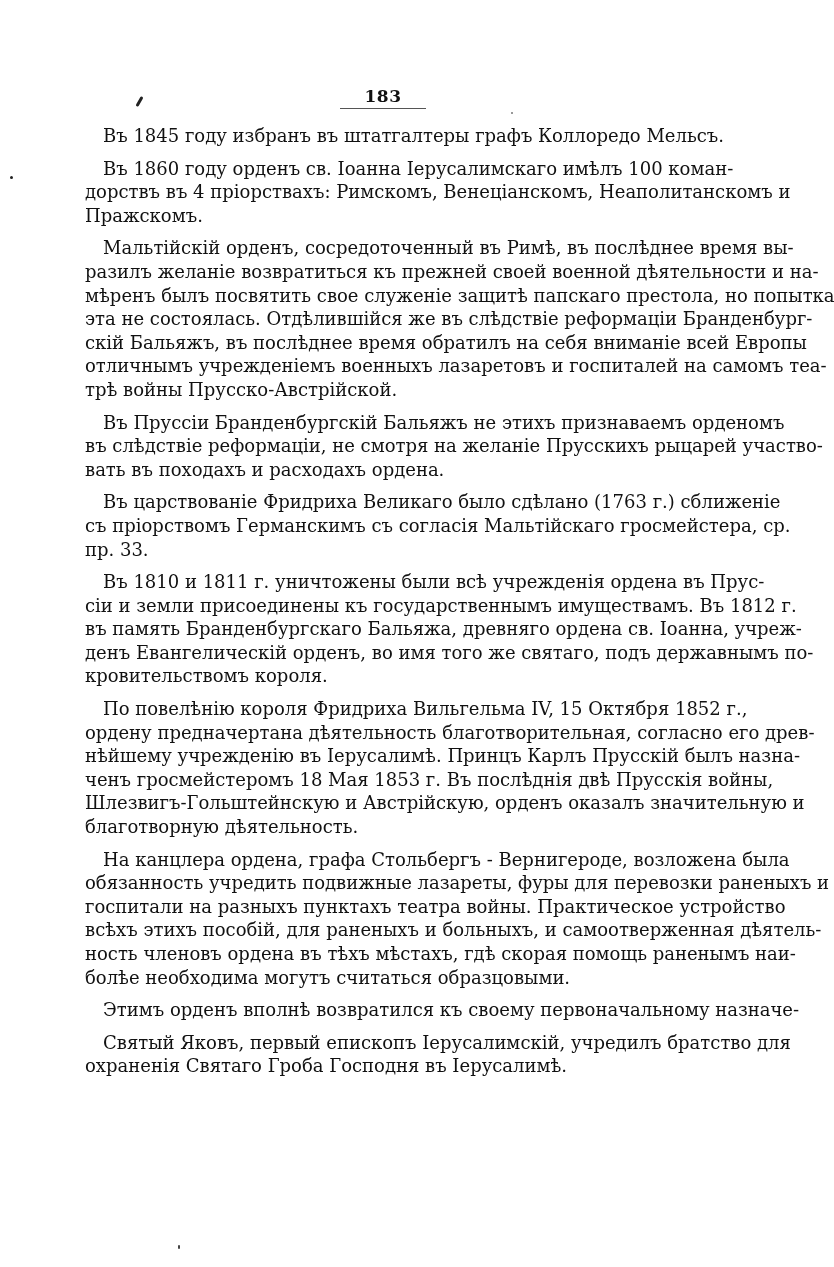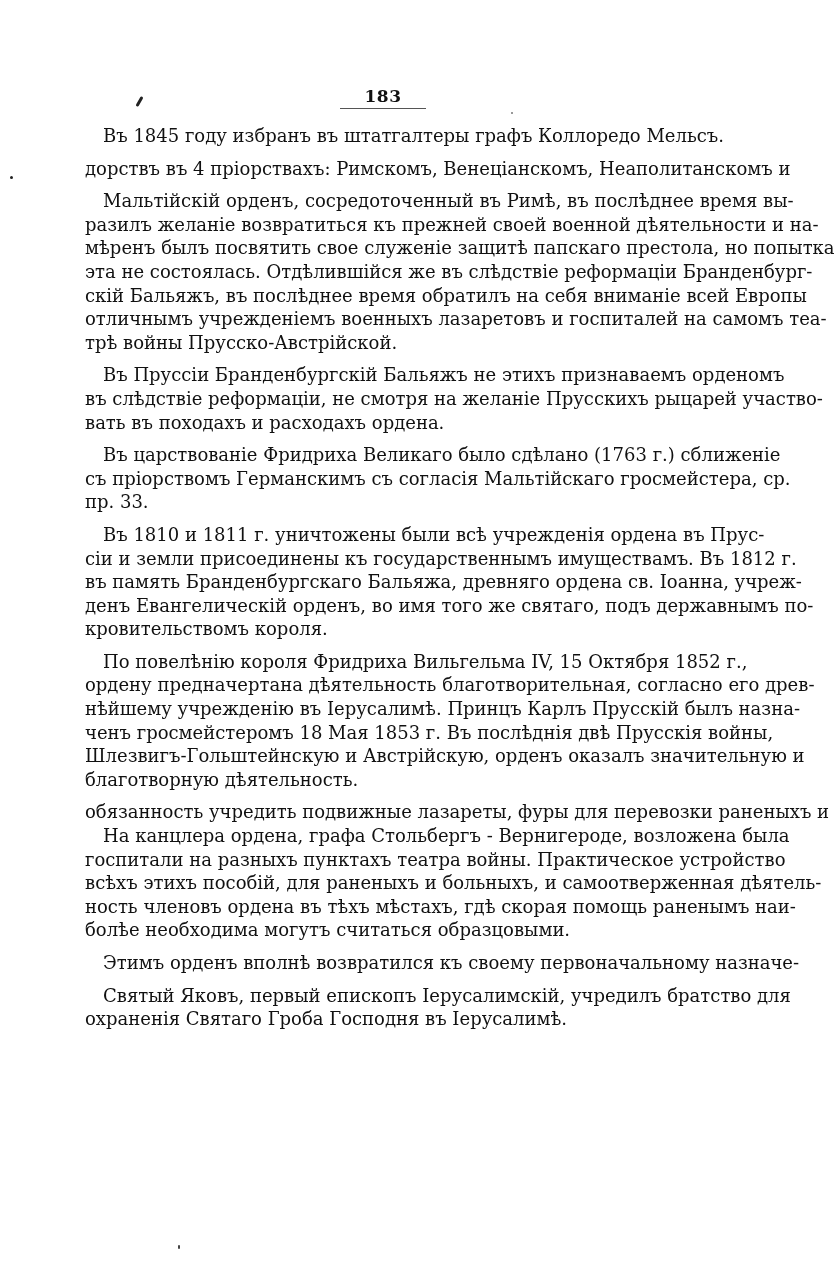--- a/index.html
+++ b/index.html
@@ -32,21 +32,23 @@
   <div class="stray-mark mark-slash"></div>
   <div class="stray-mark mark-dot1"></div>
   <div class="stray-mark mark-dot2"></div>
   <div class="stray-mark mark-dot3"></div>
 
   <div class="body-text" id="body-text">
       <div class="para first-para">
         <span class="line indent last" style="padding-left: 0px;">Въ 1845 году избранъ въ штатгалтеры графъ Коллоредо Мельсъ.</span>
       </div>
       <div class="para">
+        <span class="line indent" style="padding-left: 0px;">Въ 1860 году орденъ св. Іоанна Іерусалимскаго имѣлъ 100 коман-</span>
         <span class="line" style="margin-left: -18px;">дорствъ въ 4 пріорствахъ: Римскомъ, Венеціанскомъ, Неаполитанскомъ и</span>
+        <span class="line last" style="margin-left: -18px;">Пражскомъ.</span>
       </div>
       <div class="para">
         <span class="line indent" style="padding-left: 0px;">Мальтійскій орденъ, сосредоточенный въ Римѣ, въ послѣднее время вы-</span>
         <span class="line" style="margin-left: -18px;">разилъ желаніе возвратиться къ прежней своей военной дѣятельности и на-</span>
         <span class="line" style="margin-left: -18px;">мѣренъ былъ посвятить свое служеніе защитѣ папскаго престола, но попытка</span>
         <span class="line" style="margin-left: -18px;">эта не состоялась. Отдѣлившійся же въ слѣдствіе реформаціи Бранденбург-</span>
         <span class="line" style="margin-left: -18px;">скій Бальяжъ, въ послѣднее время обратилъ на себя вниманіе всей Европы</span>
         <span class="line" style="margin-left: -18px;">отличнымъ учрежденіемъ военныхъ лазаретовъ и госпиталей на самомъ теа-</span>
         <span class="line last" style="margin-left: -18px;">трѣ войны Прусско-Австрійской.</span>
       </div>
@@ -69,22 +71,22 @@
       </div>
       <div class="para">
         <span class="line indent" style="padding-left: 0px;">По повелѣнію короля Фридриха Вильгельма IV, 15 Октября 1852 г.,</span>
         <span class="line" style="margin-left: -18px;">ордену предначертана дѣятельность благотворительная, согласно его древ-</span>
         <span class="line" style="margin-left: -18px;">нѣйшему учрежденію въ Іерусалимѣ. Принцъ Карлъ Прусскій былъ назна-</span>
         <span class="line" style="margin-left: -18px;">ченъ гросмейстеромъ 18 Мая 1853 г. Въ послѣднія двѣ Прусскія войны,</span>
         <span class="line" style="margin-left: -18px;">Шлезвигъ-Гольштейнскую и Австрійскую, орденъ оказалъ значительную и</span>
         <span class="line last" style="margin-left: -18px;">благотворную дѣятельность.</span>
       </div>
       <div class="para">
+        <span class="line indent" style="padding-left: 0px;">На канцлера ордена, графа Стольбергъ - Вернигероде, возложена была</span>
         <span class="line" style="margin-left: -18px;">обязанность учредить подвижные лазареты, фуры для перевозки раненыхъ и</span>
-        <span class="line indent" style="padding-left: 0px;">На канцлера ордена, графа Стольбергъ - Вернигероде, возложена была</span>
         <span class="line" style="margin-left: -18px;">госпитали на разныхъ пунктахъ театра войны. Практическое устройство</span>
         <span class="line" style="margin-left: -18px;">всѣхъ этихъ пособій, для раненыхъ и больныхъ, и самоотверженная дѣятель-</span>
         <span class="line" style="margin-left: -18px;">ность членовъ ордена въ тѣхъ мѣстахъ, гдѣ скорая помощь раненымъ наи-</span>
         <span class="line last" style="margin-left: -18px;">болѣе необходима могутъ считаться образцовыми.</span>
       </div>
       <div class="para">
         <span class="line indent" style="padding-left: 0px;">Этимъ орденъ вполнѣ возвратился къ своему первоначальному назначе-</span>
       </div>
       <div class="para">
         <span class="line indent" style="padding-left: 0px;">Святый Яковъ, первый епископъ Іерусалимскій, учредилъ братство для</span>

